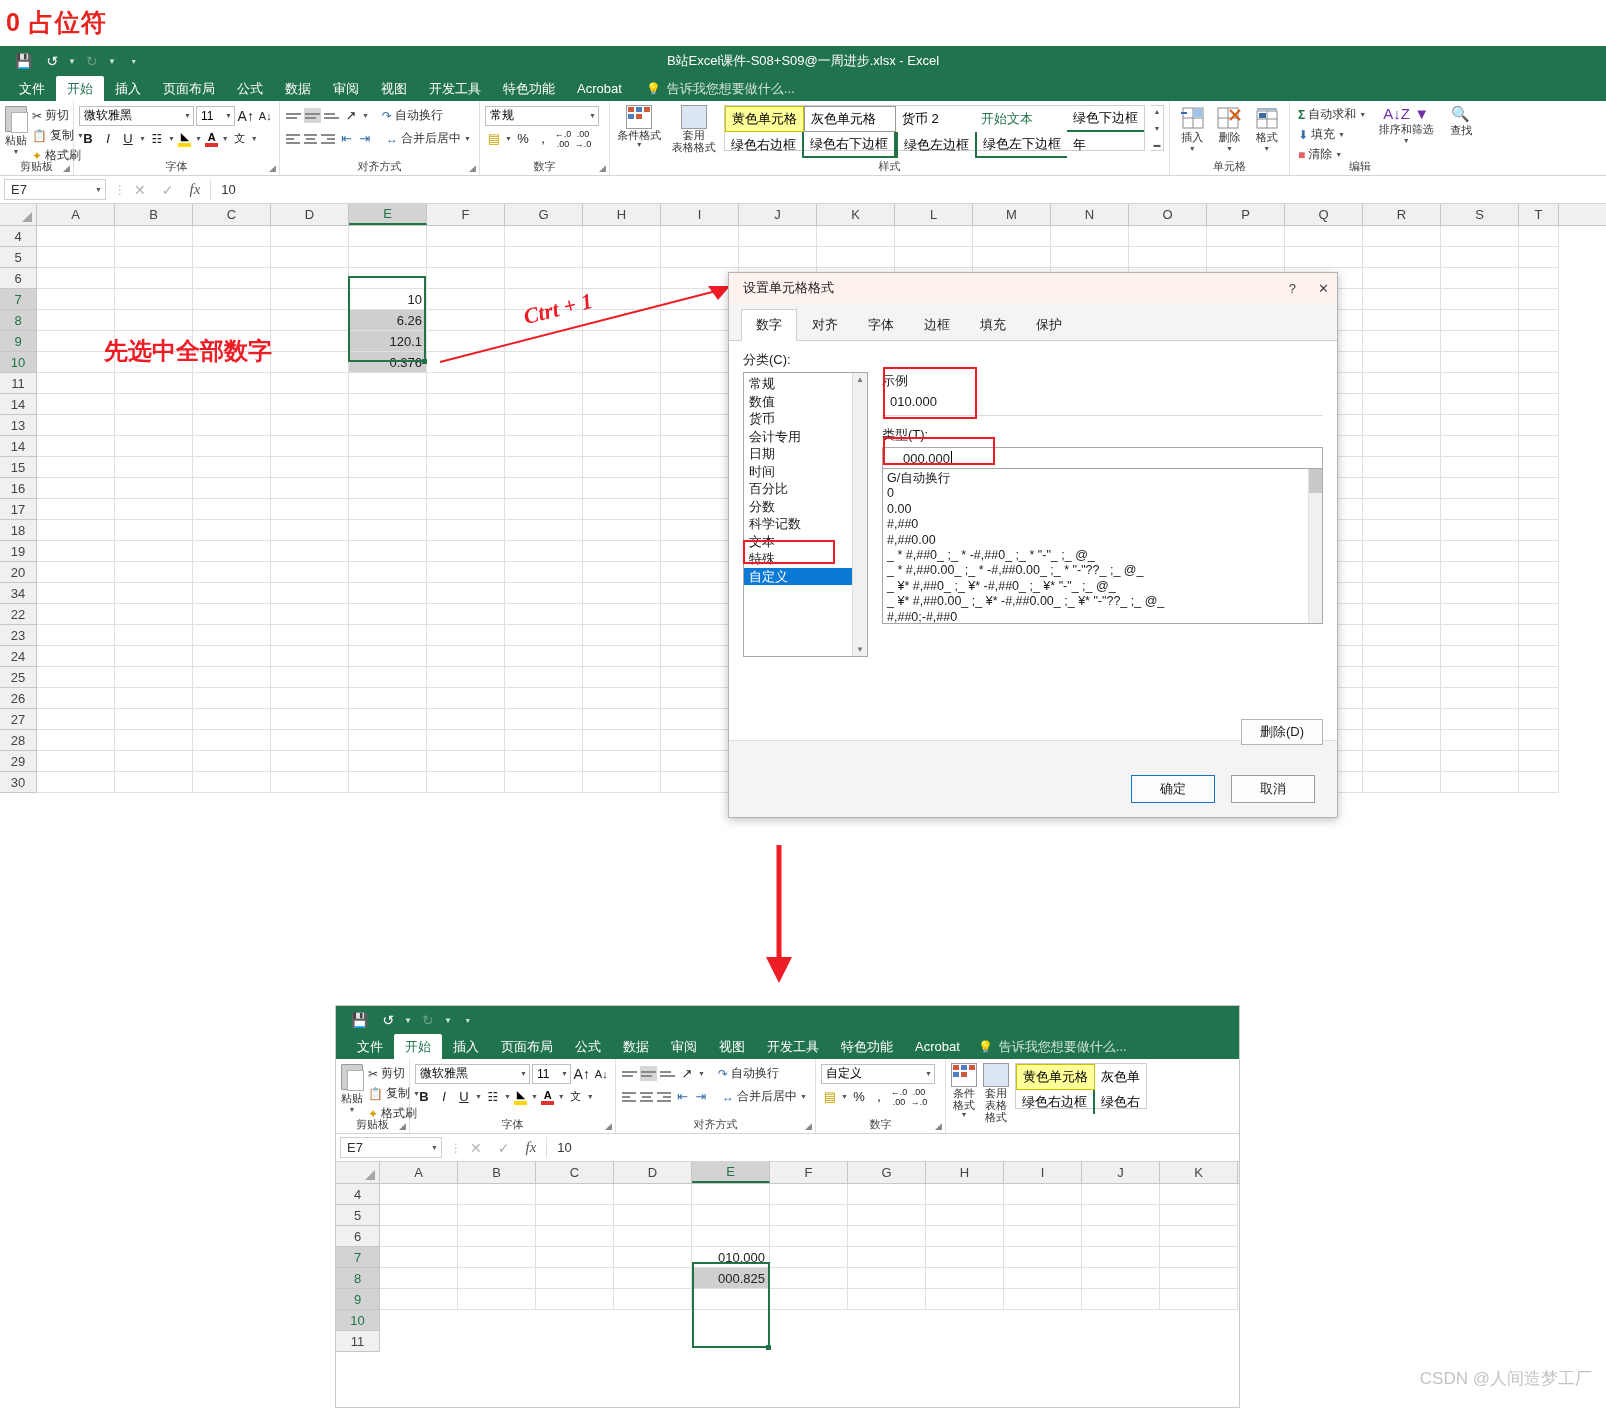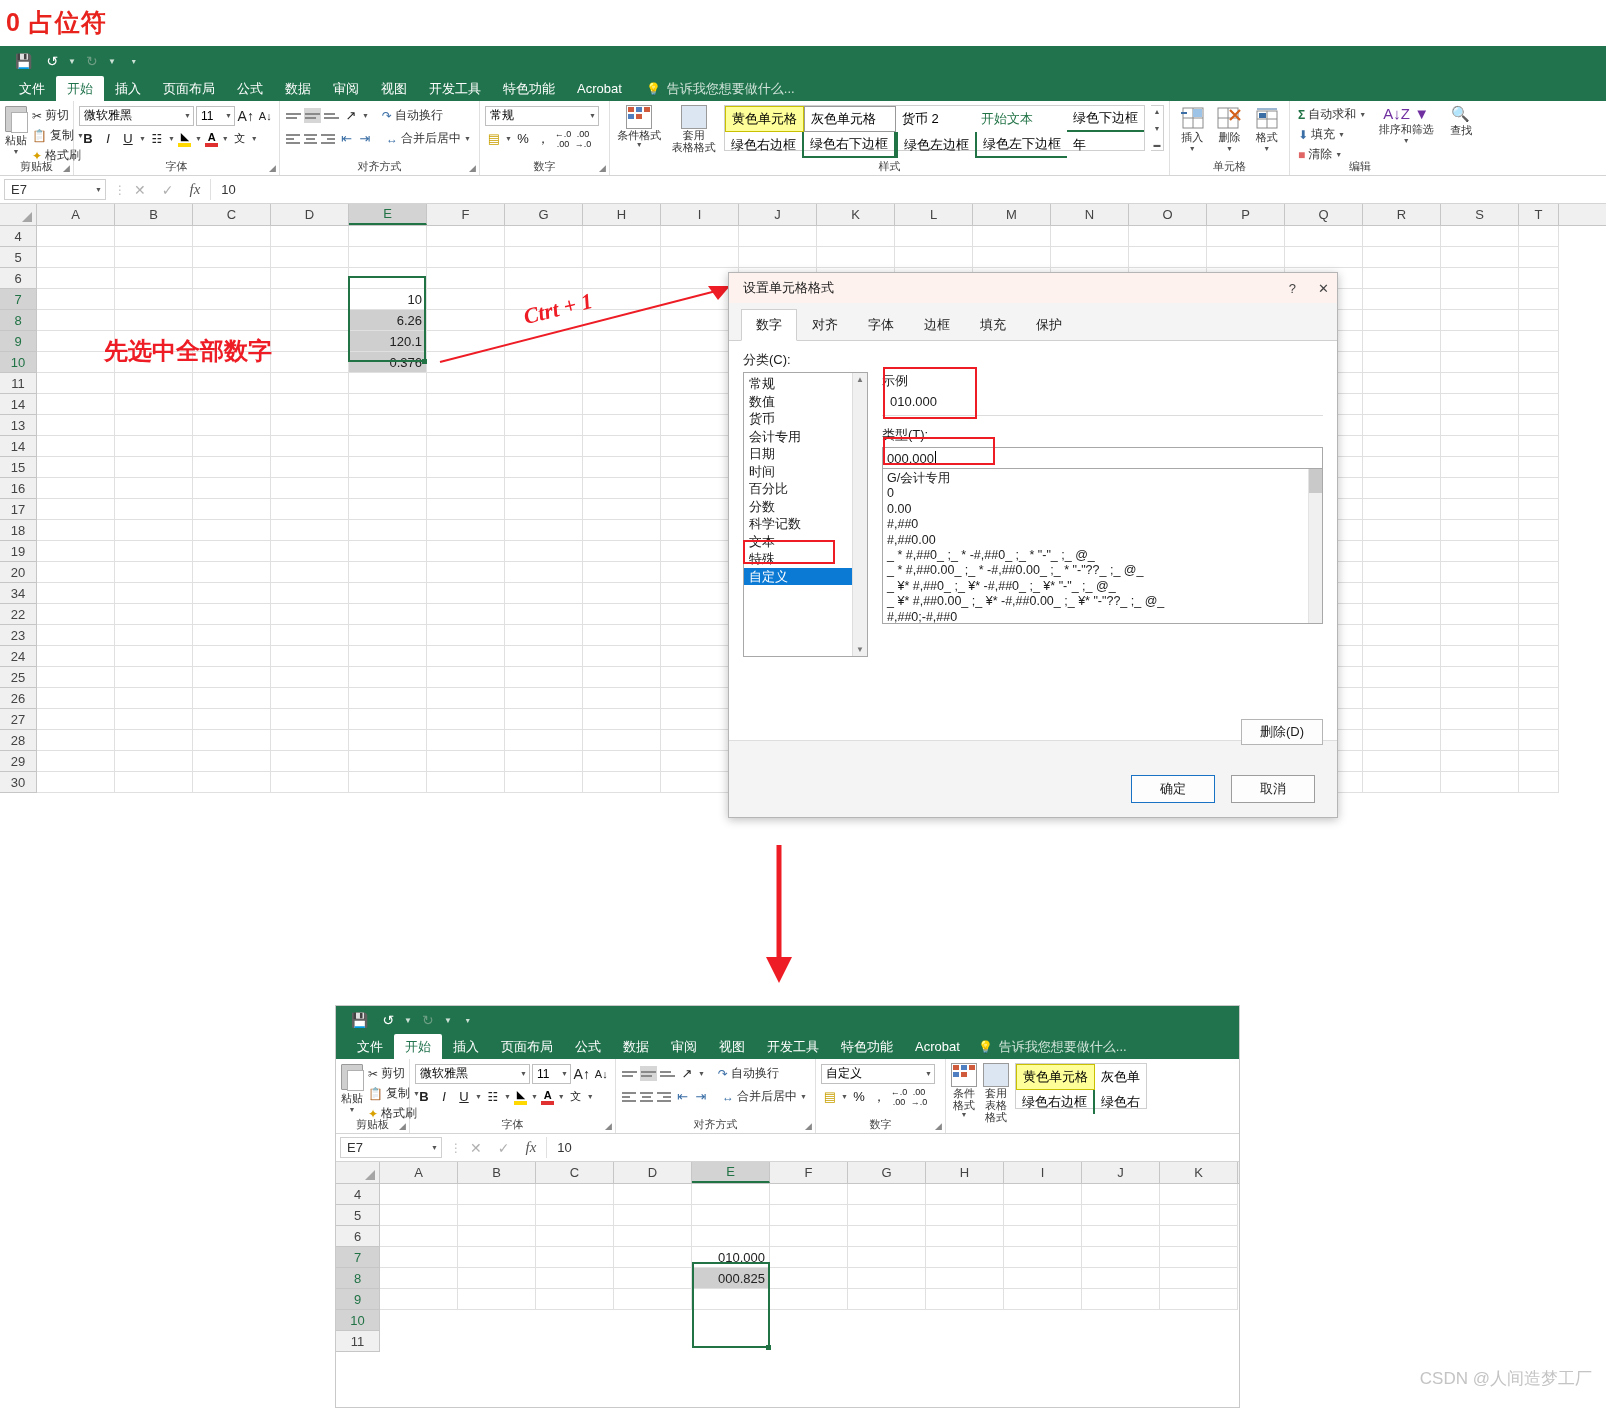--- a/index.html
+++ b/index.html
@@ -207,21 +207,21 @@
   .catitem { font-size:13px; padding:1px 5px; line-height:15.5px; }
   .catitem.sel { background:#0b7ad5; color:#fff; }
   .catscroll { width:15px; background:#f0f0f0; border-left:1px solid #ddd;
                display:flex; flex-direction:column; justify-content:space-between; align-items:center;
                font-size:8px; color:#777; padding:2px 0; }
   .rightcol { flex:1; }
   .sample-label { font-size:13px; }
   .sample-val { font-size:13px; padding:4px 0 0 8px; }
   .sample-rule { border-bottom:1px solid #dcdcdc; margin-top:6px; }
   .type-input { height:22px; border:1px solid #a8a8a8; background:#fff; font-size:13px;
-                padding:2px 4px; display:flex; align-items:center; }
+                padding:2px 20px; display:flex; align-items:center; }
   .caretbar { display:inline-block; width:1px; height:14px; background:#000; margin-left:1px; }
   .fmtlist { height:155px; border:1px solid #a8a8a8; border-top:none; background:#fff;
              display:flex; overflow:hidden; }
   .fmtlines { flex:1; padding:2px 0 0 4px; }
   .fmtline { font-size:12.5px; line-height:15.4px; white-space:nowrap; }
   .fmtscroll { width:14px; background:#f0f0f0; border-left:1px solid #e3e3e3; position:relative; }
   .fmtthumb { position:absolute; top:0; left:0; right:0; height:24px; background:#c9c9c9; }
   .delbtn { position:absolute; right:14px; top:378px; width:82px; height:26px; background:#fdfdfd;
             border:1px solid #b5b5b5; font-size:13px; display:flex; align-items:center;
             justify-content:center; }
@@ -262,20 +262,21 @@
 
   <div class="xl-titlebar">
     <div class="qat">
       <div class="qat-btn">💾</div>
       <div class="qat-btn">↺</div>
       <div class="qat-caret">▼</div>
       <div class="qat-btn dim">↻</div>
       <div class="qat-caret">▼</div>
       <div class="qat-caret" style="margin-left:12px">▾</div>
     </div>
+    <div class="xl-title">B站Excel课件-S08+S09@一周进步.xlsx - Excel</div>
   </div>
 
   <div class="xl-tabs">
     <div class="xl-tab">文件</div>
     <div class="xl-tab active">开始</div>
     <div class="xl-tab">插入</div>
     <div class="xl-tab">页面布局</div>
     <div class="xl-tab">公式</div>
     <div class="xl-tab">数据</div>
     <div class="xl-tab">审阅</div>
@@ -1261,21 +1262,21 @@
         <div class="sample-val">010.000</div>
         <div class="sample-rule"></div>
 
         <div class="lbl" style="margin-top:10px">类型(T):</div>
         <div class="type-input">
           <span>000.000</span>
             <span class="caretbar"></span>
         </div>
         <div class="fmtlist">
           <div class="fmtlines" id="fmt-lines">
-              <div class="fmtline">G/会计专用</div>
+              <div class="fmtline">G/自动换行</div>
               <div class="fmtline">0</div>
               <div class="fmtline">0.00</div>
               <div class="fmtline">#,##0</div>
               <div class="fmtline">#,##0.00</div>
               <div class="fmtline">_ * #,##0_ ;_ * -#,##0_ ;_ * "-"_ ;_ @_ </div>
               <div class="fmtline">_ * #,##0.00_ ;_ * -#,##0.00_ ;_ * "-"??_ ;_ @_ </div>
               <div class="fmtline">_ ¥* #,##0_ ;_ ¥* -#,##0_ ;_ ¥* "-"_ ;_ @_ </div>
               <div class="fmtline">_ ¥* #,##0.00_ ;_ ¥* -#,##0.00_ ;_ ¥* "-"??_ ;_ @_ </div>
               <div class="fmtline">#,##0;-#,##0</div>
             </div>

